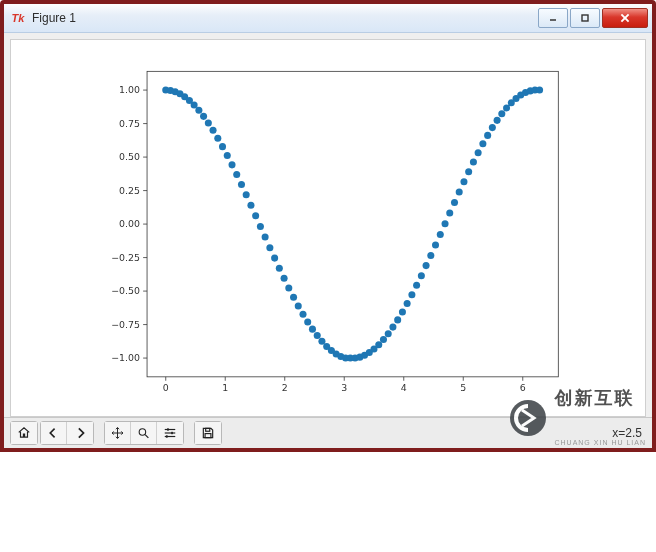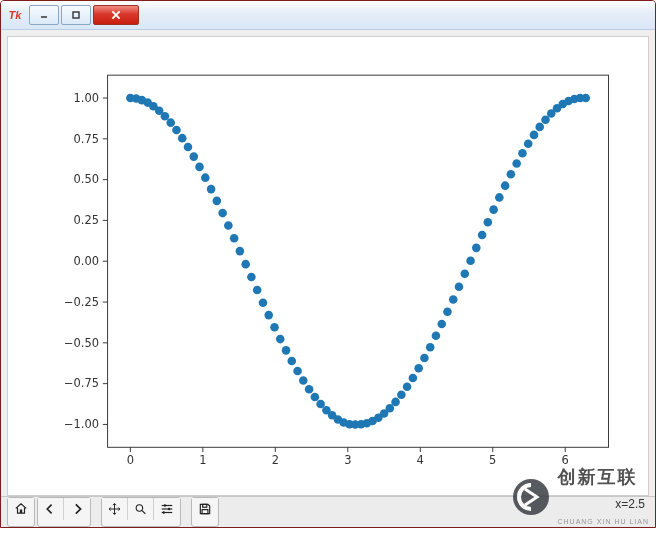--- a/index.html
+++ b/index.html
@@ -5,23 +5,23 @@
   html, body {
     margin: 0;
     padding: 0;
     font-family: "Segoe UI", Tahoma, sans-serif;
     font-size: 12px;
     background: #fff;
     color: #222;
   }
   .window {
     width: 656px;
-    height: 528px;
+    height: 452px;
     box-sizing: border-box;
-    border: 1px solid #7f1d1d;
+    border: 4px solid #7f1d1d;
     border-radius: 4px 4px 0 0;
     background: #efefef;
     position: relative;
     display: flex;
     flex-direction: column;
     overflow: hidden;
   }
   .titlebar {
     height: 28px;
     background: linear-gradient(#fdfefe, #e6eef8 40%, #d9e7f7);
@@ -77,20 +77,21 @@
   .tick-label, .axis-label {
     font-family: "DejaVu Sans", Arial, sans-serif;
     font-size: 12px;
     fill: #333;
   }
   .toolbar {
     height: 30px;
     border-top: 1px solid #c8c8c8;
     background: #ececec;
     display: flex;
+    align-items: center;
     padding: 0 6px;
     gap: 2px;
   }
   .tool-group {
     display: flex;
     border: 1px solid #b8b8b8;
     border-radius: 3px;
     background: #f5f5f5;
   }
   .tool-btn {
@@ -133,20 +134,21 @@
     font-size: 7px; letter-spacing: 1px; color: #888;
   }
 </style>
 </head>
 <body>
 
 <div class="window">
 
   <div class="titlebar">
     <span class="app-icon">Tk</span>
+    <span class="title">Figure 1</span>
     <div class="win-btns">
       <div class="win-btn">
         <svg viewBox="0 0 10 10" width="10" height="10">
             <line x1="2" y1="7" x2="8" y2="7" stroke="#333" stroke-width="1.5"></line>
           </svg>
       </div>
       <div class="win-btn">
         <svg viewBox="0 0 10 10" width="10" height="10">
             <rect x="2" y="2" width="6" height="6" fill="none" stroke="#333" stroke-width="1.4"></rect>
           </svg>

